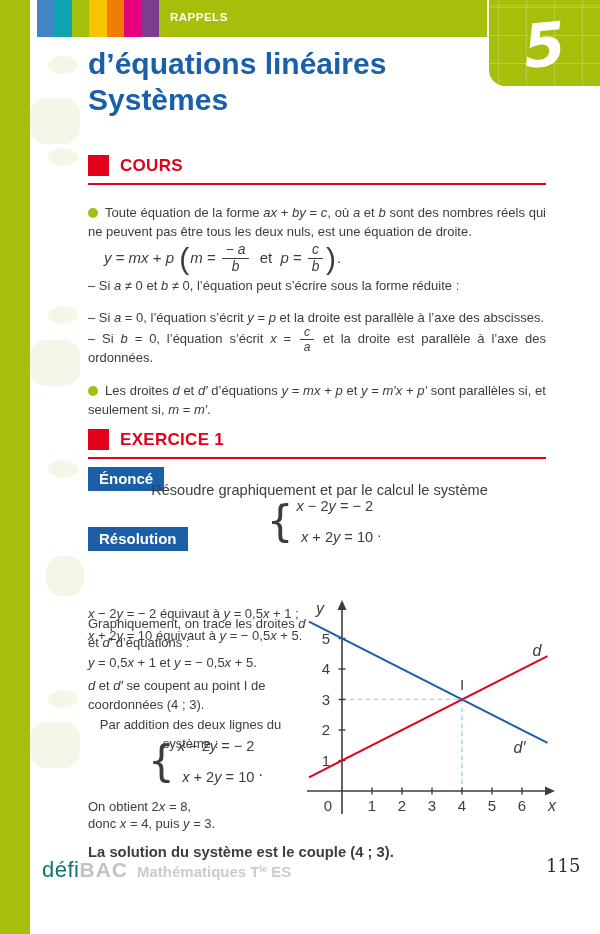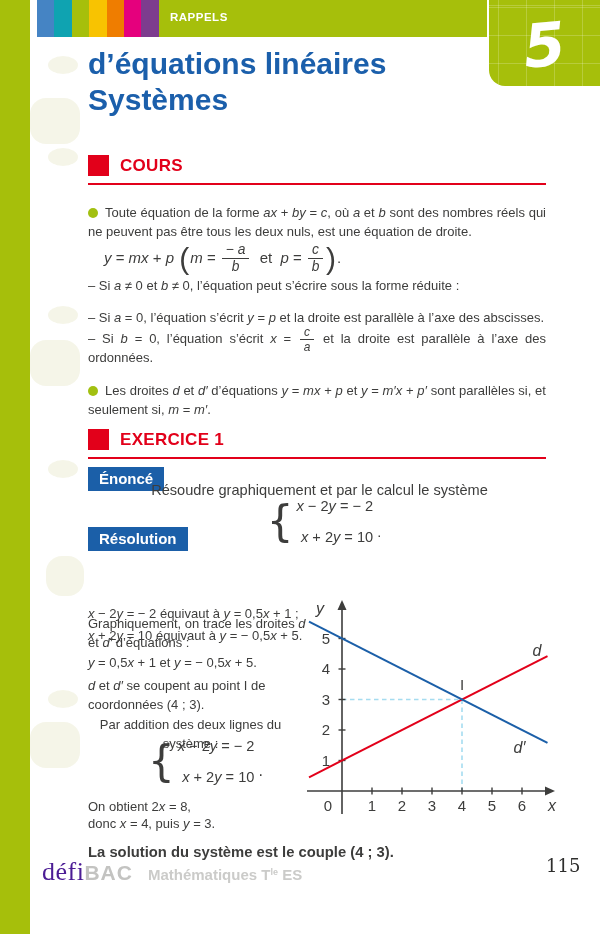--- a/index.html
+++ b/index.html
@@ -52,23 +52,23 @@
   
   .system{display:inline-flex;align-items:center;}
   .sys-brace{font-size:42px;line-height:38px;height:38px;font-family:"DejaVu Sans",sans-serif;margin-right:3px;}
   .sys-lines{display:flex;flex-direction:column;gap:15px;font-size:14.6px;text-align:right;}
   .sys-period{align-self:flex-end;margin:0 0 5px 4px;}
   .enonce-row{left:88px;top:482px;width:472px;display:flex;align-items:center;font-size:14.6px;flex-direction:column;}
   .enonce-row .sentence{margin-right:9px;}
   
   .conclusion{left:88px;top:829px;width:470px;font-weight:bold;font-size:14.8px;}
   .footer-brand{left:42px;top:857px;display:flex;align-items:baseline;}
-  .fb-defi{font-size:26px;color:#4c1d95;letter-spacing:.5px;font-family:Liberation Serif, serif;}
+  .fb-defi{font-size:22px;color:#0f766e;letter-spacing:.5px;}
   .fb-bac{font-size:21px;font-weight:bold;color:#c3c3c1;letter-spacing:1px;}
-  .fb-sub{font-size:15px;font-weight:bold;color:#cbcbc9;margin-left:15px;}
+  .fb-sub{font-size:15px;font-weight:bold;color:#cbcbc9;margin-left:9px;}
   .fb-sup{font-size:9px;position:relative;top:-5px;}
   .page-num{left:546px;top:855px;font-family:"DejaVu Serif",serif;font-size:18px;color:#2e2e2d;}
   
   #graph{left:299px;top:598px;}
   #graph text{font-family:"Liberation Sans",sans-serif;font-size:15px;fill:#3d3d3c;}
   #graph text.axname{font-style:italic;font-size:16px;}
 </style>
 </head>
 <body>
 

